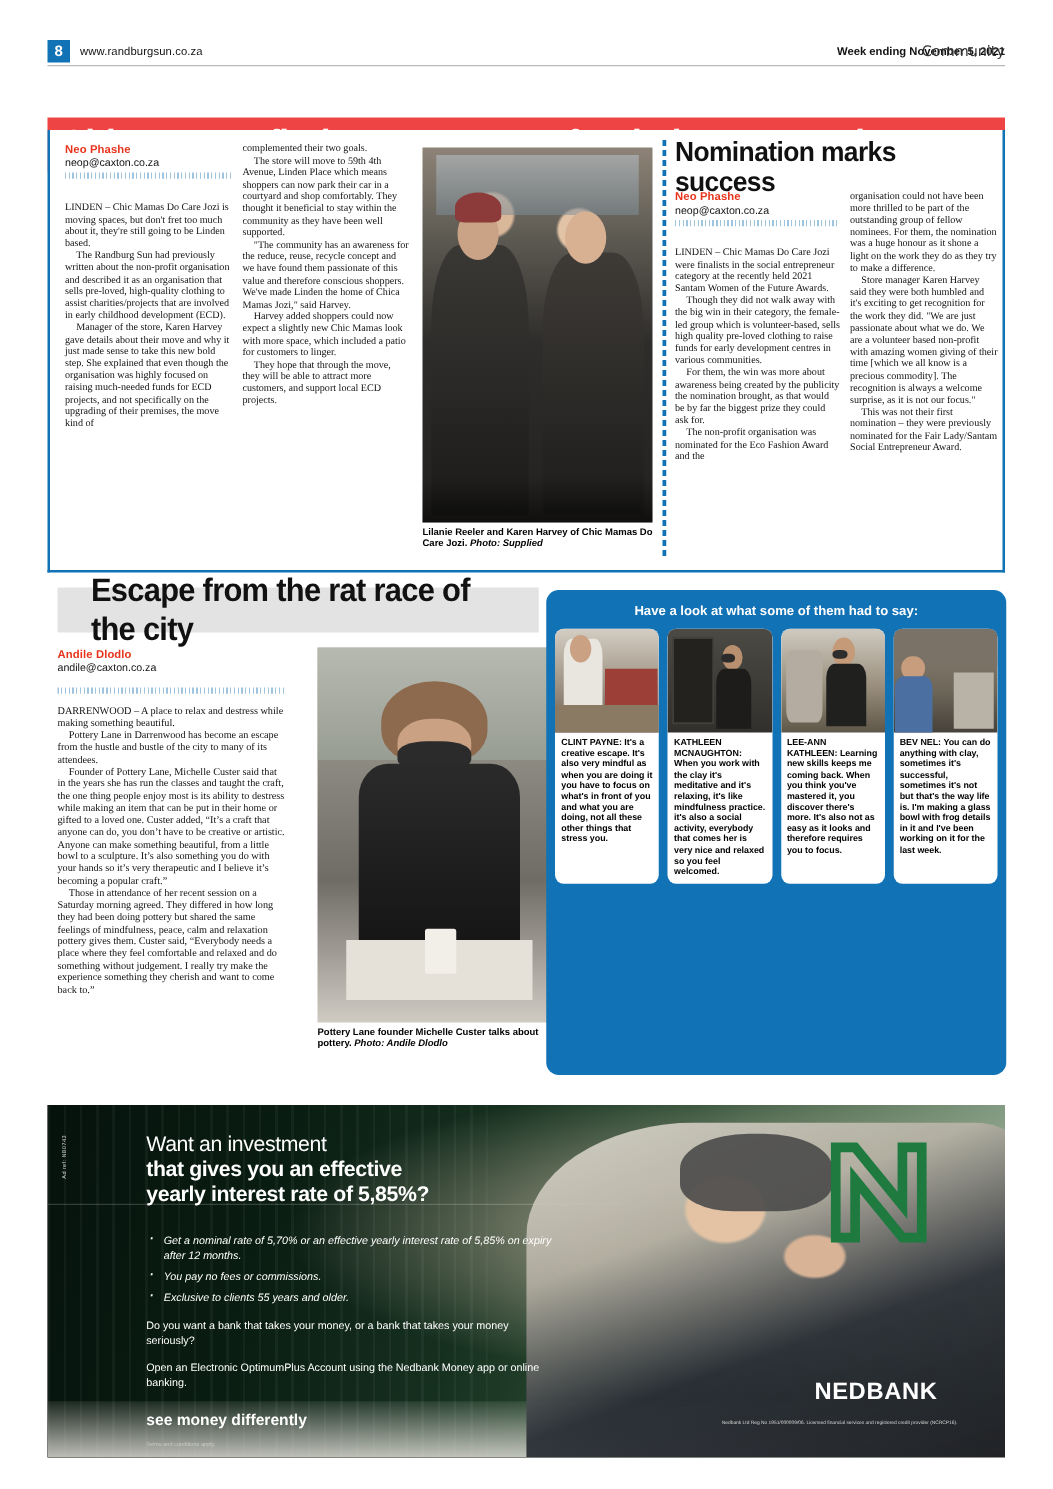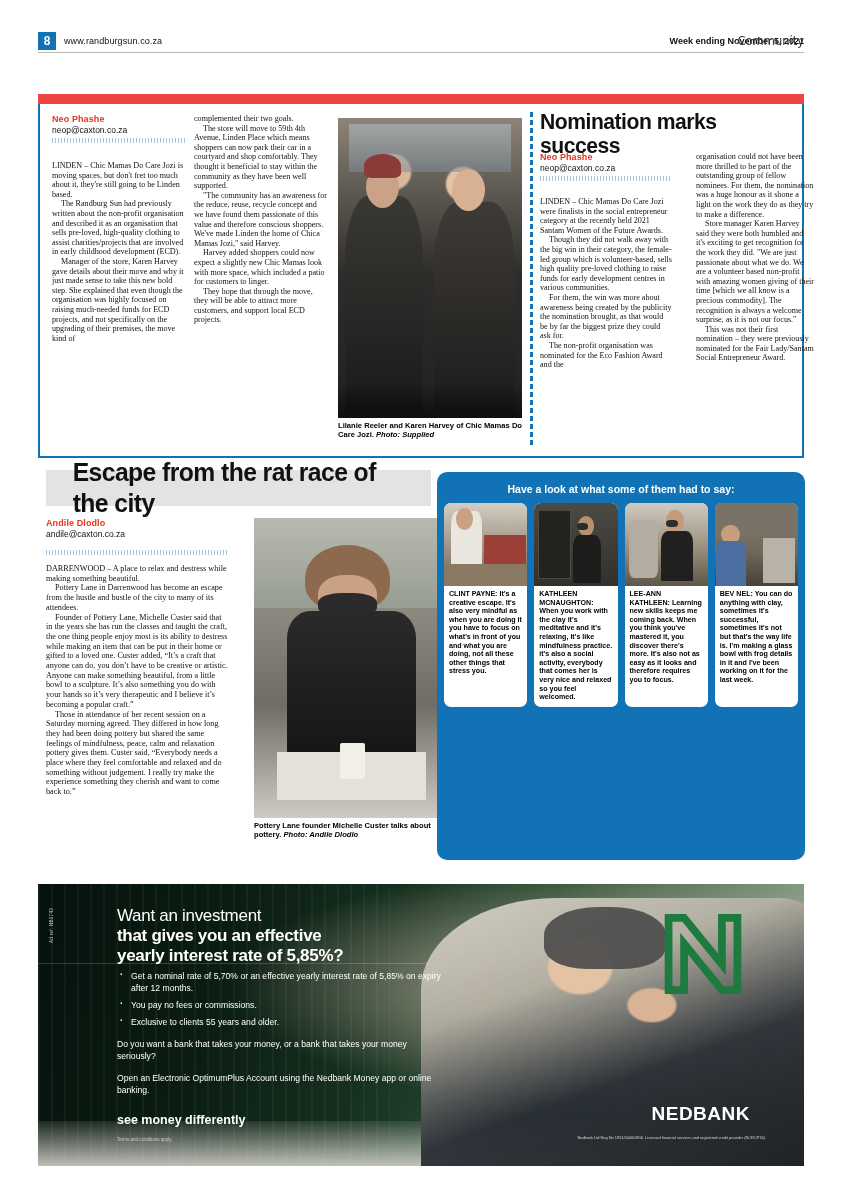--- a/index.html
+++ b/index.html
@@ -126,21 +126,21 @@
   .ad-bg { position:absolute; inset:0; }
   .ad-left-label {
     position:absolute; left:11px; top:24px; width:9px;
     font-size:4.5px; color:#cfcfcf; letter-spacing:0.3px;
     writing-mode:vertical-rl; transform:rotate(180deg);
     font-family:"Liberation Sans",sans-serif;
   }
   .ad-copy { position:absolute; left:79px; top:22px; width:330px; color:#fff; }
   .ad-h1 { font-size:17px; font-weight:normal; line-height:20px; letter-spacing:-0.3px; }
   .ad-h2 { font-size:17px; font-weight:bold; line-height:20px; letter-spacing:-0.3px; }
-  .ad-bullets { margin-top:4px; font-size:8.6px; line-height:12px; }
+  .ad-bullets { margin-top:20px; font-size:8.6px; line-height:12px;font-style:italic; }
   .ad-bullets li { list-style:none; position:relative; padding-left:14px; margin-bottom:5px; }
   .ad-bullets li:before {
     content:"·"; position:absolute; left:2px; top:-3px; font-size:14px;
   }
   .ad-para { margin-top:10px; font-size:8.6px; line-height:12px; }
   .ad-slogan { margin-top:17px; font-size:12.5px; font-weight:bold; }
   .ad-terms { margin-top:10px; font-size:4.5px; color:#c9c9c9; }
   .nedbank-wm { position:absolute; right:58px; top:27px; width:86px; height:86px; }
   .nedbank-word {
     position:absolute; right:54px; bottom:41px; color:#fff;
@@ -223,21 +223,21 @@
         <div class="byline-mail">neop@caxton.co.za</div>
         <div class="byline-rule"></div>
         <div class="body-col" style="margin-top:16px;">
           <p class="first">LINDEN – Chic Mamas Do Care Jozi were finalists in the social entrepreneur category at the recently held 2021 Santam Women of the Future Awards.</p>
           <p>Though they did not walk away with the big win in their category, the female-led group which is volunteer-based, sells high quality pre-loved clothing to raise funds for early development centres in various communities.</p>
           <p>For them, the win was more about awareness being created by the publicity the nomination brought, as that would be by far the biggest prize they could ask for.</p>
           <p>The non-profit organisation was nominated for the Eco Fashion Award and the</p>
         </div>
       </div>
 
-      <div style="position:absolute;left:140px;top:42px;width:118px;margin-left:16px;">
+      <div style="position:absolute;left:140px;top:42px;width:118px;">
         <div class="body-col">
           <p class="first">organisation could not have been more thrilled to be part of the outstanding group of fellow nominees. For them, the nomination was a huge honour as it shone a light on the work they do as they try to make a difference.</p>
           <p>Store manager Karen Harvey said they were both humbled and  it's exciting to get recognition for the work they did. "We are just passionate about what we do. We are a volunteer based non-profit with amazing women giving of their time [which we all know is a precious commodity]. The recognition is always a welcome surprise, as it is not our focus."</p>
           <p>This was not their first nomination – they were previously nominated for the Fair Lady/Santam Social Entrepreneur Award.</p>
         </div>
       </div>
     </div>
   </div>
 
   <div class="head2">

